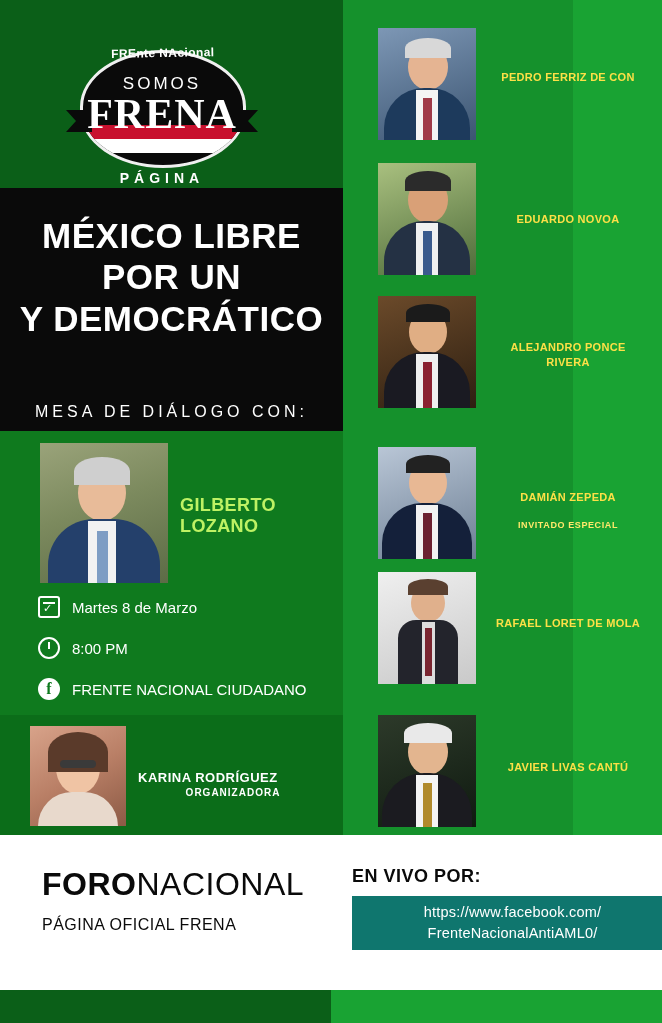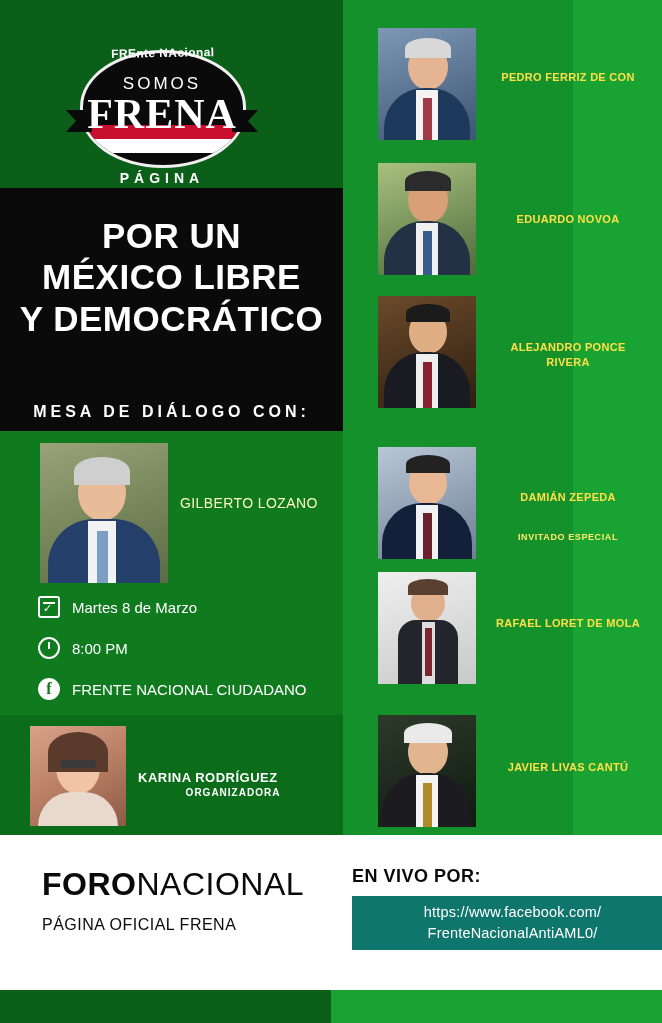--- a/index.html
+++ b/index.html
@@ -108,34 +108,34 @@
   
   .headline {
     position: absolute; left: 0; top: 215px; width: 343px;
     color: #ffffff; font-size: 35px; font-weight: bold; line-height: 1.18;
     text-align: center; letter-spacing: .5px;
   }
   .headline div { white-space: nowrap; }
 
   .mesa-label {
     position: absolute; left: 0; top: 403px; width: 343px;
-    text-align: center; color: #ffffff; font-size: 16px; font-weight: bold;
+    text-align: center; color: #ffffff; font-size: 16px; font-weight: normal;
     letter-spacing: 4px;
   }
 
   
   .main-photo {
     position: absolute; left: 40px; top: 443px; width: 128px; height: 140px;
     background: linear-gradient(160deg,#9aa37a 0%,#7c8a5e 45%,#5c6b46 100%);
     overflow: hidden;
     border: 0;
   }
   .main-name {
     position: absolute; left: 180px; top: 495px; width: 160px;
-    color: #fef9c3; font-size: 14px; font-weight: normal; letter-spacing: .4px;
+    color: #bef264; font-size: 18px; font-weight: bold; letter-spacing: .4px;
   }
 
   
   .info {
     position: absolute; left: 38px; top: 596px; width: 300px;
   }
   .info-row {
     display: flex; align-items: center; margin-bottom: 19px;
     color: #ffffff; font-size: 15px;
   }
@@ -249,22 +249,22 @@
     </div>
     <div class="logo-ribbon-l"></div>
     <div class="logo-ribbon-r"></div>
     <div class="logo-arc">FREnte NAcional</div>
     <div class="logo-somos">SOMOS</div>
     <div class="logo-frena">FRENA</div>
     <div class="logo-mexico">PÁGINA</div>
   </div>
 
   <div class="headline">
+    <div>MÉXICO LIBRE</div>
     <div>POR UN</div>
-    <div>MÉXICO LIBRE</div>
     <div>Y DEMOCRÁTICO</div>
   </div>
 
   <div class="mesa-label">MESA DE DIÁLOGO CON:</div>
 
   <div class="main-photo">
     <div class="face" style="left:38px;top:22px;width:48px;height:56px;background:#e8bb99;"></div>
     <div class="face" style="left:34px;top:14px;width:56px;height:28px;background:#cfcfcf;border-radius:50% 50% 0 0;"></div>
     <div class="suit" style="left:8px;top:76px;width:112px;height:64px;background:#24406b;border-radius:46px 46px 0 0;"></div>
     <div class="suit" style="left:48px;top:78px;width:28px;height:62px;background:#f2f2f2;"></div>
@@ -324,21 +324,21 @@
   <div class="sp-name" style="top:340px;">ALEJANDRO PONCE RIVERA</div>
 
   <div class="sp" style="top:447px;background:linear-gradient(160deg,#b9c6d6,#6d7f94);">
     <div class="face" style="left:31px;top:14px;width:38px;height:44px;background:#e8b894;"></div>
     <div class="face" style="left:28px;top:8px;width:44px;height:18px;background:#222;border-radius:50% 50% 0 0;"></div>
     <div class="suit" style="left:4px;top:56px;width:90px;height:56px;background:#14203a;border-radius:40px 40px 0 0;"></div>
     <div class="suit" style="left:38px;top:58px;width:22px;height:54px;background:#f2f2f2;"></div>
     <div class="suit" style="left:45px;top:66px;width:9px;height:46px;background:#6b2030;"></div>
   </div>
   <div class="sp-name" style="top:490px;">DAMIÁN ZEPEDA</div>
-  <div class="sp-sub" style="top:532px;text-align:center;">INVITADO ESPECIAL</div>
+  <div class="sp-sub" style="top:520px;text-align:center;">INVITADO ESPECIAL</div>
 
   <div class="sp" style="top:572px;background:linear-gradient(160deg,#efefef,#c9c9c9);">
     <div class="face" style="left:33px;top:12px;width:34px;height:38px;background:#e0b08c;"></div>
     <div class="face" style="left:30px;top:7px;width:40px;height:16px;background:#5a4030;border-radius:50% 50% 0 0;"></div>
     <div class="suit" style="left:20px;top:48px;width:60px;height:64px;background:#23242c;border-radius:18px 18px 0 0;"></div>
     <div class="suit" style="left:44px;top:50px;width:13px;height:62px;background:#ddd;"></div>
     <div class="suit" style="left:47px;top:56px;width:7px;height:48px;background:#7a2530;"></div>
   </div>
   <div class="sp-name" style="top:616px;">RAFAEL LORET DE MOLA</div>
 

